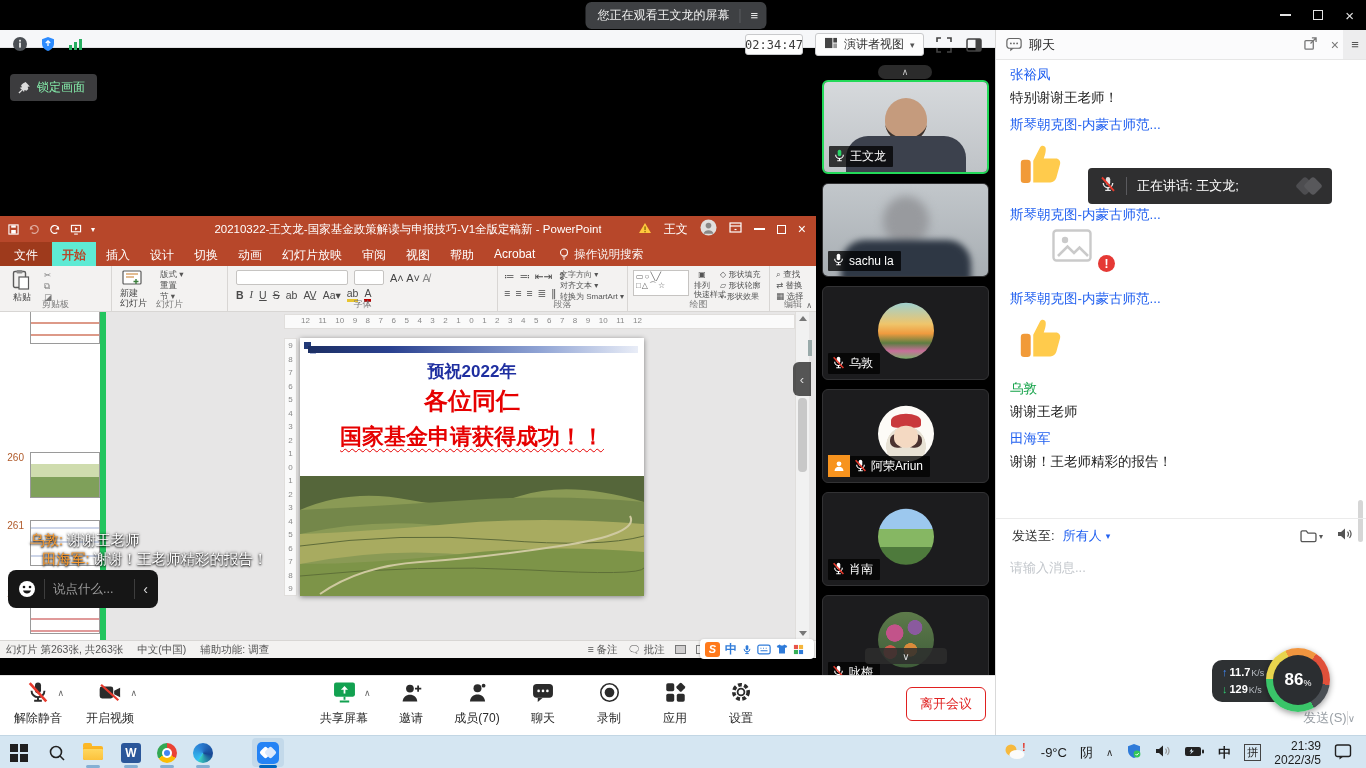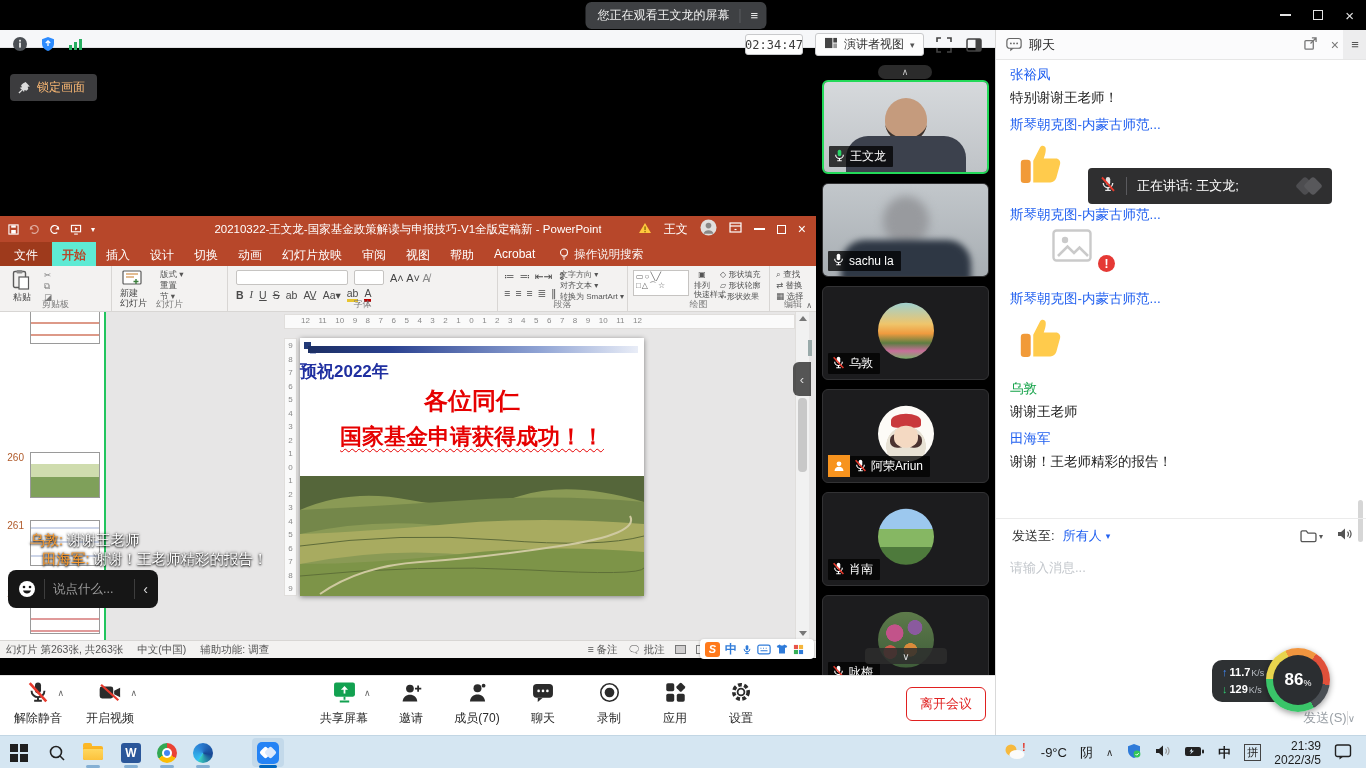--- a/index.html
+++ b/index.html
@@ -57,33 +57,33 @@
   .rgl { position:absolute; bottom:1px; width:100%; text-align:center; color:#7a7a7a; font-size:9px; }
   .rbtn-label { font-size:9px; color:#444; }
   .fontbox { border:1px solid #c6c4c2; background:#fff; height:15px; border-radius:2px; }
   .rrow { position:absolute; display:flex; gap:6px; align-items:center; }
   .glyphrow span { font-size:10.5px; color:#4a4a4a; }
   .tinystack { position:absolute; font-size:8.5px; color:#555; line-height:11px; white-space:nowrap; }
   .shapesbox { position:absolute; border:1px solid #c6c4c2; background:#fff; font-size:8px; color:#666; padding:1px 2px; line-height:9px; letter-spacing:1px;}
   .ribcollapse { position:absolute; right:4px; bottom:2px; font-size:8px; color:#666; }
 
   #work { position:absolute; left:0; top:96px; width:816px; height:328px; background:#e7e6e6; }
-  #thumbpane { position:absolute; left:0; top:0; width:106px; height:328px; background:#fff; border-right:2px solid #22c55e; overflow:hidden; }
+  #thumbpane { position:absolute; left:0; top:0; width:106px; height:328px; background:#fff; border-right:6px solid #22c55e; overflow:hidden; }
   .thnum { position:absolute; left:4px; width:20px; text-align:right; font-size:10px; color:#b05a2a; }
   .thbox { position:absolute; left:30px; width:70px; height:46px; background:#fff; border:1px solid #9a9a9a; }
   #hruler { position:absolute; left:284px; top:2px; width:511px; height:15px; background:#fafafa; border:1px solid #e0dedc; }
   #hnums { position:absolute; left:16px; top:1px; width:341px; display:flex; justify-content:space-between; font-size:8px; color:#888; }
   #vruler { position:absolute; left:284px; top:26px; width:13px; height:258px; background:#fafafa; border:1px solid #e0dedc; }
   #vnums { position:absolute; top:2px; left:0; width:100%; height:252px; display:flex; flex-direction:column; justify-content:space-between; align-items:center; font-size:8px; color:#888; }
   #slide { position:absolute; left:300px; top:26px; width:344px; height:258px; background:#fff; box-shadow:0 1px 5px rgba(0,0,0,.45); }
   #slide .bluebar { position:absolute; left:8px; top:8px; width:330px; height:7px;
     background:linear-gradient(90deg,#1c2f63,#2a4190 25%,#8fa3d4 70%,#e9edf7); }
   #slide .sq1 { position:absolute; left:4px; top:4px; width:7px; height:7px; background:#223a78; }
   #slide .sq2 { position:absolute; left:10px; top:10px; width:6px; height:6px; background:#aab6da; }
-  #slide .l1 { position:absolute; top:22px; width:100%; text-align:left; color:#1f2fa0; font-size:17px; font-weight:bold; }
+  #slide .l1 { position:absolute; top:22px; width:100%; text-align:center; color:#1f2fa0; font-size:17px; font-weight:bold; }
   #slide .l2 { position:absolute; top:47px; width:100%; text-align:center; color:#e60000; font-size:24px; font-weight:bold; }
   #slide .l3 { position:absolute; top:84px; width:100%; text-align:center; color:#e60000; font-size:22px; font-weight:bold;
     text-decoration:underline; text-decoration-style:wavy; text-decoration-color:#e60000; text-decoration-thickness:1px; text-underline-offset:4px; }
   #slide .photo { position:absolute; left:0; bottom:0; width:344px; height:120px; }
   #pptscroll { position:absolute; left:795px; top:0; width:14px; height:328px; background:#f1f1f1; border-left:1px solid #e0dedc;}
   #pptscroll .arr { position:absolute; left:3px; width:0; height:0; border-left:4px solid transparent; border-right:4px solid transparent; }
   #pptscroll .thumb { position:absolute; left:2px; top:86px; width:9px; height:74px; background:#c8c8c8; border-radius:4px; }
   #draghandle { position:absolute; left:808px; top:28px; width:4px; height:16px; border-left:2px solid #9aa; border-right:2px solid #9aa; }
   #notes { position:absolute; left:106px; top:424px; width:710px; height:18px; background:#fbfbfa; border-top:1px solid #ddd; font-size:12.5px; color:#8a8a8a; }
   #notes span { position:absolute; left:236px; top:2px; }
@@ -92,21 +92,21 @@
   #ppt-status .lft { margin-left:6px; display:flex; gap:14px; white-space:nowrap; overflow:hidden;}
   #ppt-status .rgt { position:absolute; right:4px; display:flex; gap:10px; align-items:center; }
   .viewico { width:11px; height:9px; border:1px solid #777; display:inline-block; }
   #sogou { position:absolute; left:700px; top:-2px; width:114px; height:20px; background:#fff; border-radius:4px;
     box-shadow:0 1px 3px rgba(0,0,0,.3); display:flex; align-items:center; gap:5px; padding:0 5px; z-index:5; }
   #sogou .slogo { width:15px; height:15px; background:#ff7a1c; border-radius:3px; color:#fff; font-weight:bold; font-style:italic;
     font-size:11px; display:flex; align-items:center; justify-content:center; }
   #sogou .zh { color:#2f7bd9; font-size:12px; font-weight:bold; }
 
   
-  #lockpill { position:absolute; left:10px; top:74px; background:#3c3c3e; border-radius:4px; color:#fdba74; font-size:12px;
+  #lockpill { position:absolute; left:10px; top:74px; background:#3c3c3e; border-radius:4px; color:#86efac; font-size:12px;
     display:flex; align-items:center; gap:6px; padding:5px 12px 5px 8px; z-index:8; }
   .danmaku { position:absolute; font-size:14.5px; color:#fff; text-shadow:0 1px 2px #000,0 0 3px rgba(0,0,0,.8); z-index:8; white-space:nowrap;}
   .danmaku .dname { color:#ff9d2e; }
   #danmaku1 { left:30px; top:531px; }
   #danmaku2 { left:14px; top:550px;margin-left:28px; }
   #quickchat { position:absolute; left:8px; top:570px; width:150px; height:38px; background:#161616; border-radius:8px;
     display:flex; align-items:center; gap:8px; padding:0 10px; z-index:9; }
   #quickchat .qsep { width:1px; height:20px; background:#3d3d3d; }
   #quickchat .qtext { color:#9b9b9b; font-size:12.5px; flex:1; white-space:nowrap; }
   #quickchat .qback { color:#ddd; font-size:14px; }

